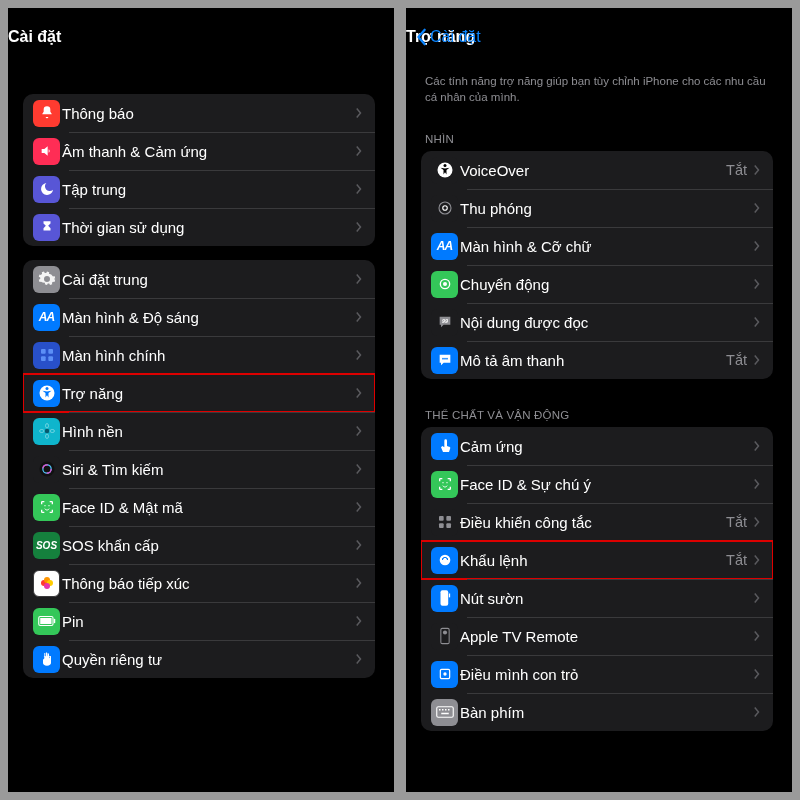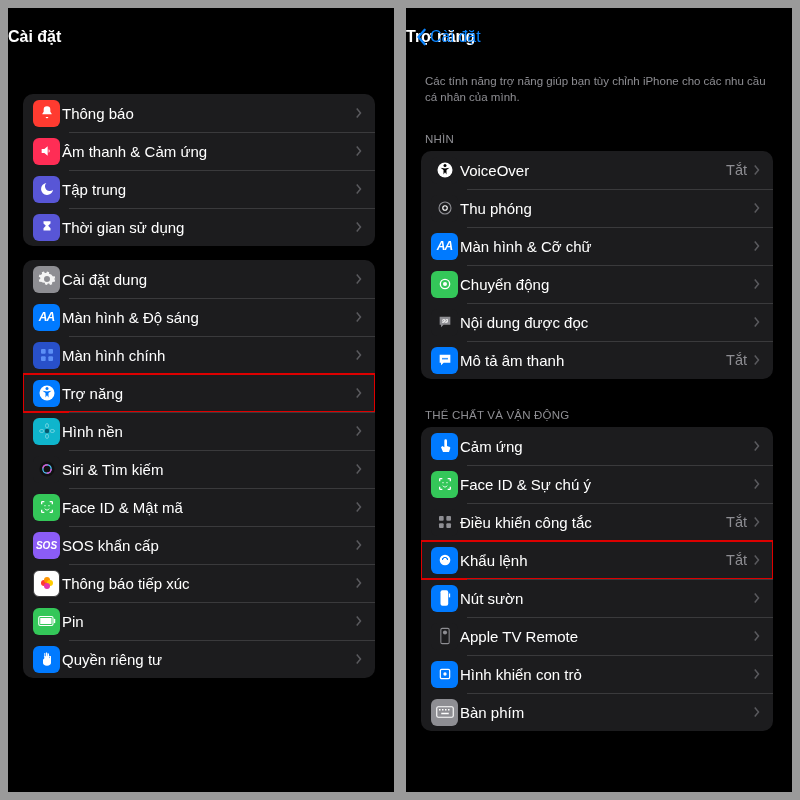--- a/index.html
+++ b/index.html
@@ -171,21 +171,21 @@
           </svg>
         </div>
       </div>
     <div class="group">
         <div class="row">
           <div class="icon" style="background: rgb(142, 142, 147);">
             <svg width="18" height="18" viewBox="0 0 24 24">
               <path fill="#fff" d="M12 8a4 4 0 100 8 4 4 0 000-8zm9 4l2 1-1 3-2-.5a8 8 0 01-1.5 1.5l.5 2-3 1-1-2h-2l-1 2-3-1 .5-2A8 8 0 014 15.5L2 16l-1-3 2-1v-2L1 9l1-3 2 .5A8 8 0 015.5 5L5 3l3-1 1 2h2l1-2 3 1-.5 2A8 8 0 0120 8.5l2-.5 1 3-2 1v2z" opacity=".9"></path>
             </svg>
           </div>
-          <div class="label">Cài đặt dung</div>
+          <div class="label">Cài đặt trung</div>
           <svg class="chevron" viewBox="0 0 10 16">
             <path d="M2 2l5 6-5 6"></path>
           </svg>
         </div>
         <div class="row">
           <div class="icon" style="background: rgb(0, 122, 255);">
             <span style="color:#fff;font-size:12px;font-weight:700;letter-spacing:-1px">AA</span>
           </div>
           <div class="label">Màn hình &amp; Độ sáng</div>
           <svg class="chevron" viewBox="0 0 10 16">
@@ -257,21 +257,21 @@
               <circle cx="15" cy="10" r="1" fill="#fff"></circle>
               <path d="M9 15c1 1 2 1.5 3 1.5s2-.5 3-1.5" fill="none" stroke="#fff" stroke-width="1.5" stroke-linecap="round"></path>
             </svg>
           </div>
           <div class="label">Face ID &amp; Mật mã</div>
           <svg class="chevron" viewBox="0 0 10 16">
             <path d="M2 2l5 6-5 6"></path>
           </svg>
         </div>
         <div class="row">
-          <div class="icon" style="background: #8b5cf6;">
+          <div class="icon" style="background: #15803d;">
             <span style="color:#fff;font-size:10px;font-weight:700">SOS</span>
           </div>
           <div class="label">SOS khẩn cấp</div>
           <svg class="chevron" viewBox="0 0 10 16">
             <path d="M2 2l5 6-5 6"></path>
           </svg>
         </div>
         <div class="row">
           <div class="icon" style="background: rgb(255, 255, 255); border: 0.5px solid rgb(58, 58, 60);">
             <svg width="18" height="18" viewBox="0 0 24 24">
@@ -486,21 +486,21 @@
               <path d="M2 2l5 6-5 6"></path>
             </svg>
           </div>
           <div class="row">
             <div class="icon" style="background: rgb(0, 122, 255);">
               <svg width="16" height="16" viewBox="0 0 24 24">
                 <rect x="5" y="5" width="14" height="14" rx="2" fill="none" stroke="#fff" stroke-width="1.8"></rect>
                 <circle cx="12" cy="12" r="2.5" fill="#fff"></circle>
               </svg>
             </div>
-            <div class="label">Hình khiển con trỏ</div>
+            <div class="label">Điều mình con trỏ</div>
             <svg class="chevron" viewBox="0 0 10 16">
               <path d="M2 2l5 6-5 6"></path>
             </svg>
           </div>
           <div class="row">
             <div class="icon" style="background: rgb(142, 142, 147);">
               <svg width="18" height="14" viewBox="0 0 24 16">
                 <rect x="1" y="1" width="22" height="14" rx="2" fill="none" stroke="#fff" stroke-width="1.5"></rect>
                 <g fill="#fff">
                   <rect x="4" y="4" width="2" height="2"></rect>

